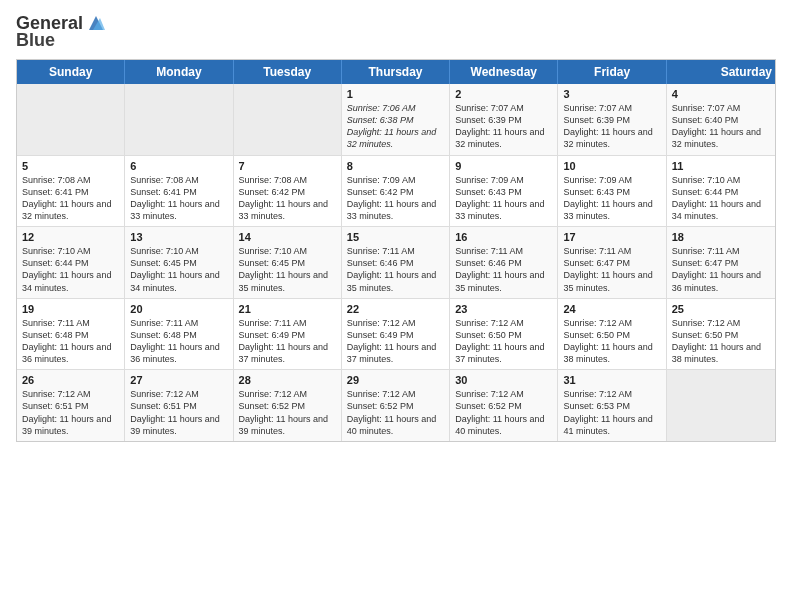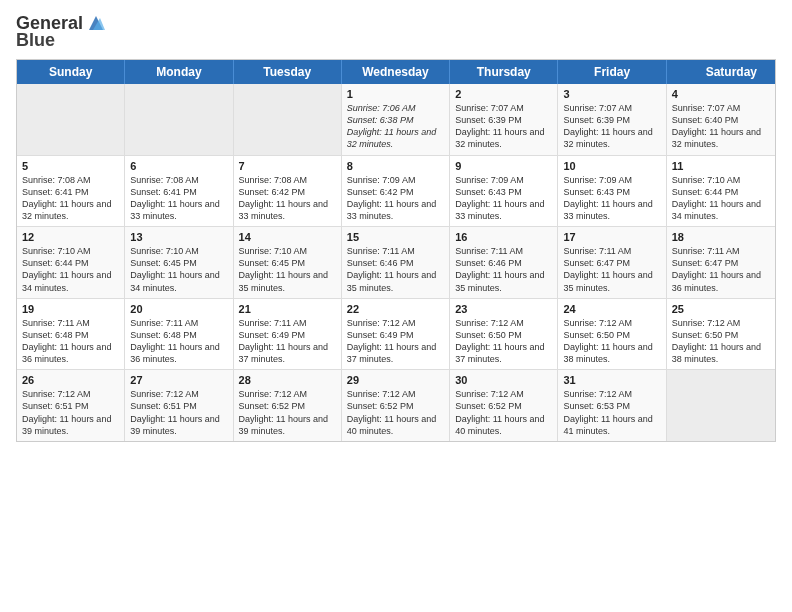--- a/index.html
+++ b/index.html
@@ -51,21 +51,21 @@
     .cal-header-row {
       display: grid;
       grid-template-columns: repeat(7, 1fr);
       background: #2a6db5;
     }
     .cal-header-cell {
       color: #fff;
       font-size: 12px;
       font-weight: bold;
       text-align: center;
-      padding: 5px 18px;
+      padding: 5px 3px;
       border-right: 1px solid #4a8dd5;
     }
     .cal-header-cell:last-child { border-right: none; text-align: right; }
     .cal-body {
       flex: 1;
       display: flex;
       flex-direction: column;
     }
     .cal-row {
       display: grid;
@@ -121,22 +121,22 @@
       <div class="month-title"></div>
       <div class="location-title"></div>
     </div>
   </div>
 
   <div class="calendar">
     <div class="cal-header-row">
     <div class="cal-header-cell">Sunday</div>
         <div class="cal-header-cell">Monday</div>
         <div class="cal-header-cell">Tuesday</div>
+        <div class="cal-header-cell">Thursday</div>
         <div class="cal-header-cell">Wednesday</div>
-        <div class="cal-header-cell">Thursday</div>
         <div class="cal-header-cell">Friday</div>
         <div class="cal-header-cell">Saturday</div>
       </div>
     <div class="cal-body">
     <div class="cal-row">
           <div class="cal-cell empty"></div>
           <div class="cal-cell empty"></div>
           <div class="cal-cell empty"></div>
           <div class="cal-cell">
             <div class="day-num">1</div>

